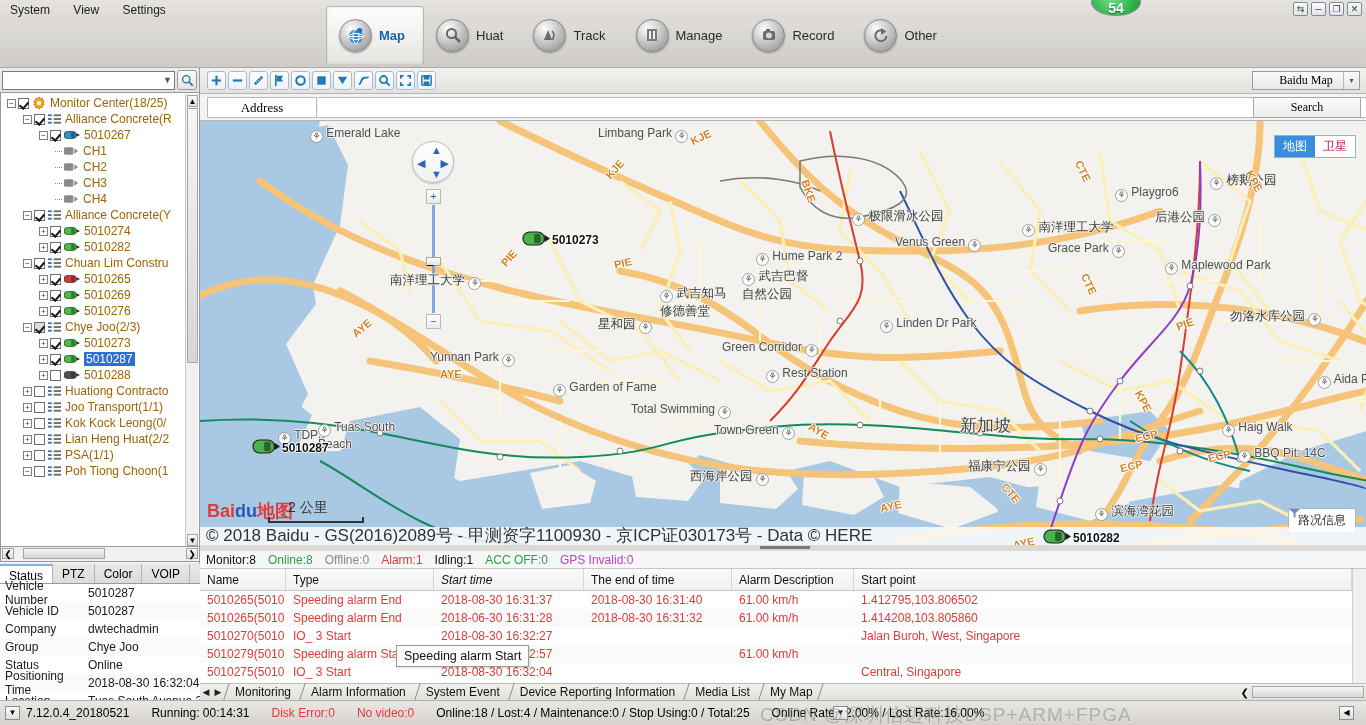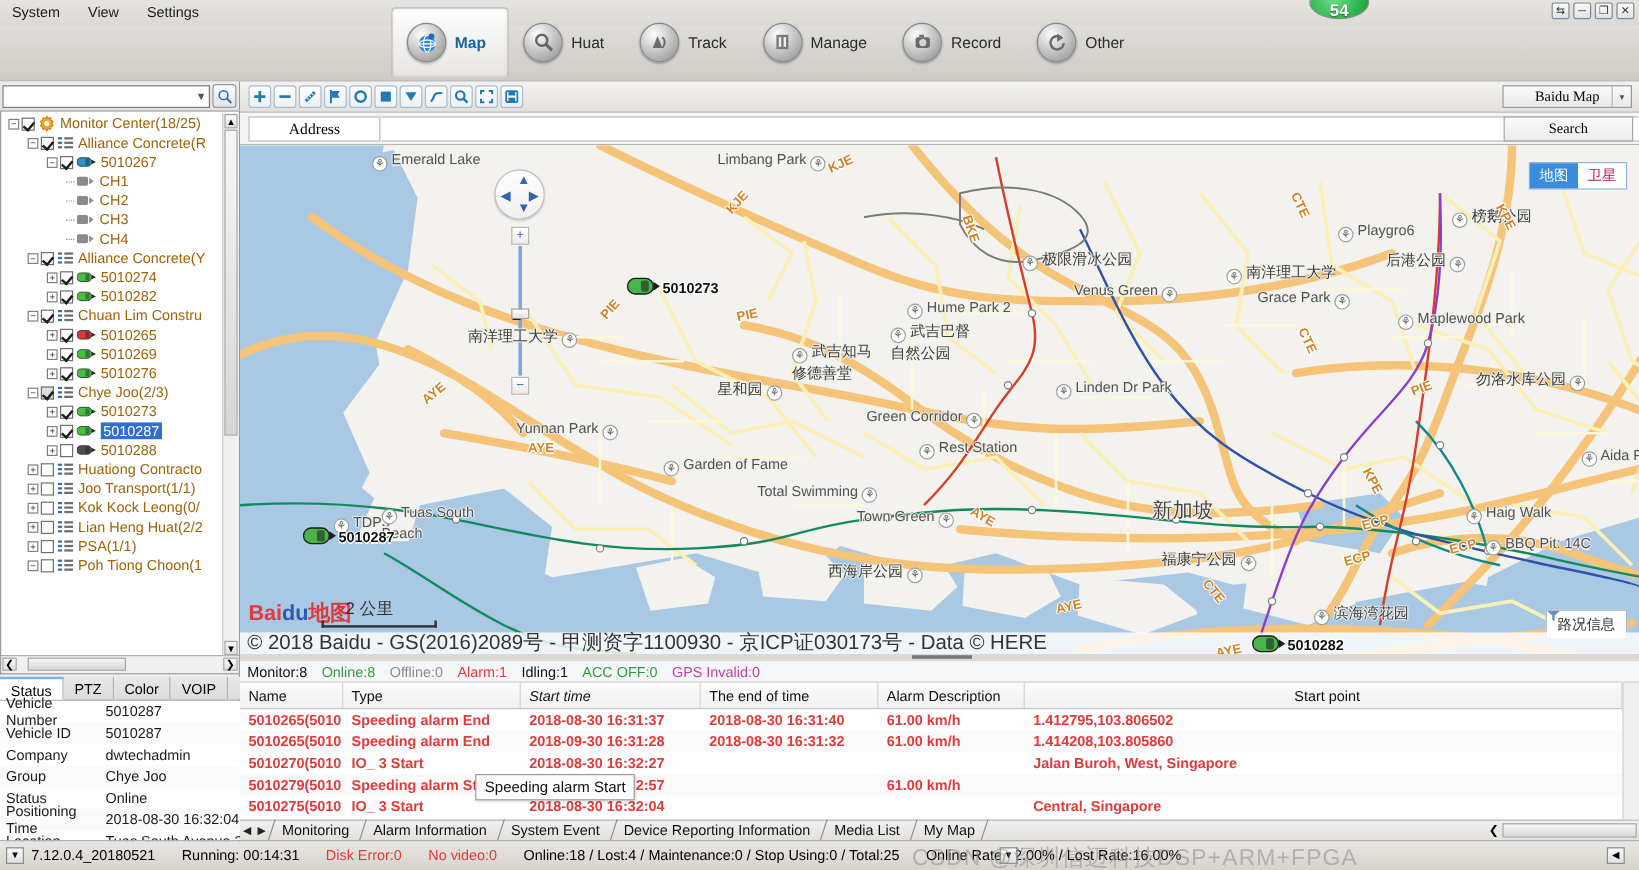--- a/index.html
+++ b/index.html
@@ -158,21 +158,21 @@
                padding:2px 0 0 6px; }
   .statstrip span { margin-right:12px; }
 
   
   .tbl { position:absolute; left:200px; top:569px; width:1166px; height:114px; background:#fff; }
   .thead { display:flex; height:22px; background:linear-gradient(#fbfbfb,#f0f0f0);
            border-bottom:1px solid #c8c8c8; font-size:12px; }
   .th { border-right:1px solid #d5d5d5; padding:4px 0 0 7px; color:#111; overflow:hidden; }
   .trow { display:flex; height:18px; font-size:12px; color:#e03a3a; }
   .trow:nth-child(even){ background:#fafafa; }
-  .td { padding:2px 0 0 7px; overflow:hidden; white-space:nowrap;font-weight:bold; }
+  .td { padding:2px 0 0 7px; overflow:hidden; white-space:nowrap; }
   .tooltip { position:absolute; left:396px; top:645px; background:#fcfcfc; border:1px solid #9a9a9a;
              padding:3px 7px; font-size:12.5px; color:#111; box-shadow:1px 1px 2px rgba(0,0,0,.15);}
   .tblvscroll{ position:absolute; right:0; top:0; width:14px; height:114px; background:#f0f0f0;
                border-left:1px solid #cfcfcf;}
 
   
   .btabs { position:absolute; left:200px; top:683px; width:1166px; height:17px;
            background:linear-gradient(#f0f0ee,#e2e0dc); border-top:1px solid #bdbdbd; display:flex;
            align-items:center; }
   .navb { width:12px; text-align:center; font-size:9px; color:#222; }
@@ -1038,35 +1038,35 @@
 
   <div class="statstrip" id="monitor-stats"><span style="color: rgb(17, 17, 17);">Monitor:8</span><span style="color: rgb(46, 158, 63);">Online:8</span><span style="color: rgb(138, 138, 138);">Offline:0</span><span style="color: rgb(224, 58, 58);">Alarm:1</span><span style="color: rgb(17, 17, 17);">Idling:1</span><span style="color: rgb(46, 158, 63);">ACC OFF:0</span><span style="color: rgb(194, 63, 184);">GPS Invalid:0</span></div>
 
   <div class="tbl">
     <div class="thead" id="alarm-head">
         <div class="th" style="width: 86px;">Name</div>
         <div class="th" style="width: 148px;">Type</div>
         <div class="th" style="width: 150px; font-style: italic;">Start time</div>
         <div class="th" style="width: 148px;">The end of time</div>
         <div class="th" style="width: 122px;">Alarm Description</div>
-        <div class="th" style="width: 498px; text-align: center;">Start point</div>
+        <div class="th" style="width: 498px;">Start point</div>
       </div>
     <div id="alarm-body">
         <div class="trow">
           <div class="td" style="width: 86px;">5010265(5010</div>
           <div class="td" style="width: 148px;">Speeding alarm End</div>
           <div class="td" style="width: 150px;">2018-08-30 16:31:37</div>
           <div class="td" style="width: 148px;">2018-08-30 16:31:40</div>
           <div class="td" style="width: 122px;">61.00 km/h</div>
           <div class="td" style="width: 498px;">1.412795,103.806502</div>
         </div>
         <div class="trow">
           <div class="td" style="width: 86px;">5010265(5010</div>
           <div class="td" style="width: 148px;">Speeding alarm End</div>
-          <div class="td" style="width: 150px;">2018-09-30 16:31:28</div>
+          <div class="td" style="width: 150px;">2018-06-30 16:31:28</div>
           <div class="td" style="width: 148px;">2018-08-30 16:31:32</div>
           <div class="td" style="width: 122px;">61.00 km/h</div>
           <div class="td" style="width: 498px;">1.414208,103.805860</div>
         </div>
         <div class="trow">
           <div class="td" style="width: 86px;">5010270(5010</div>
           <div class="td" style="width: 148px;">IO_ 3 Start</div>
           <div class="td" style="width: 150px;">2018-08-30 16:32:27</div>
           <div class="td" style="width: 148px;"></div>
           <div class="td" style="width: 122px;"></div>

